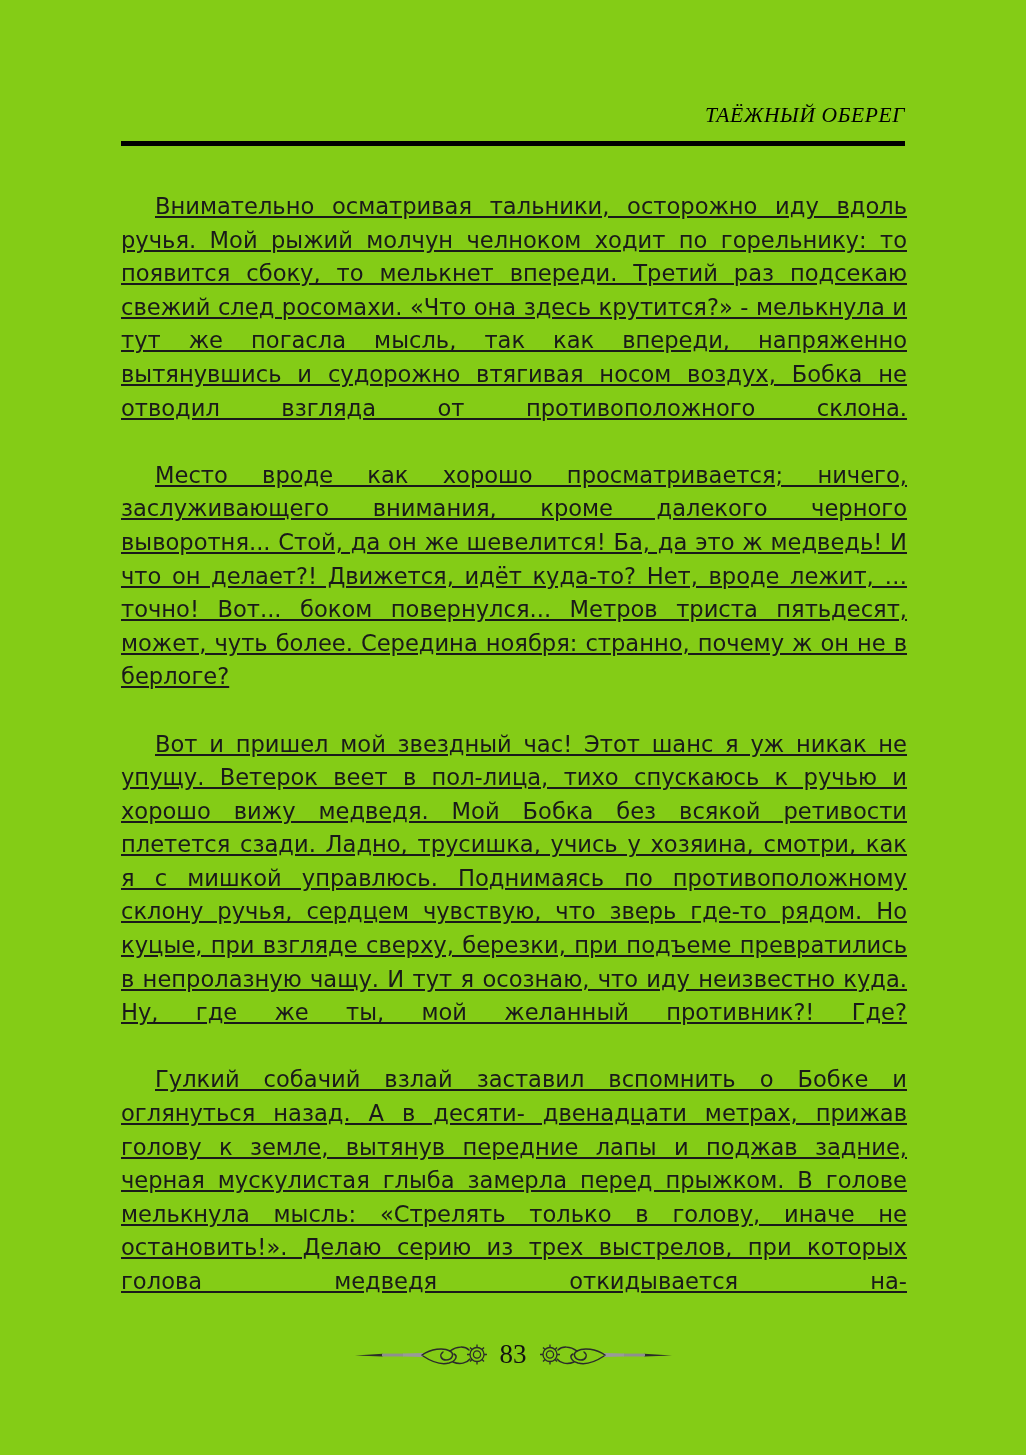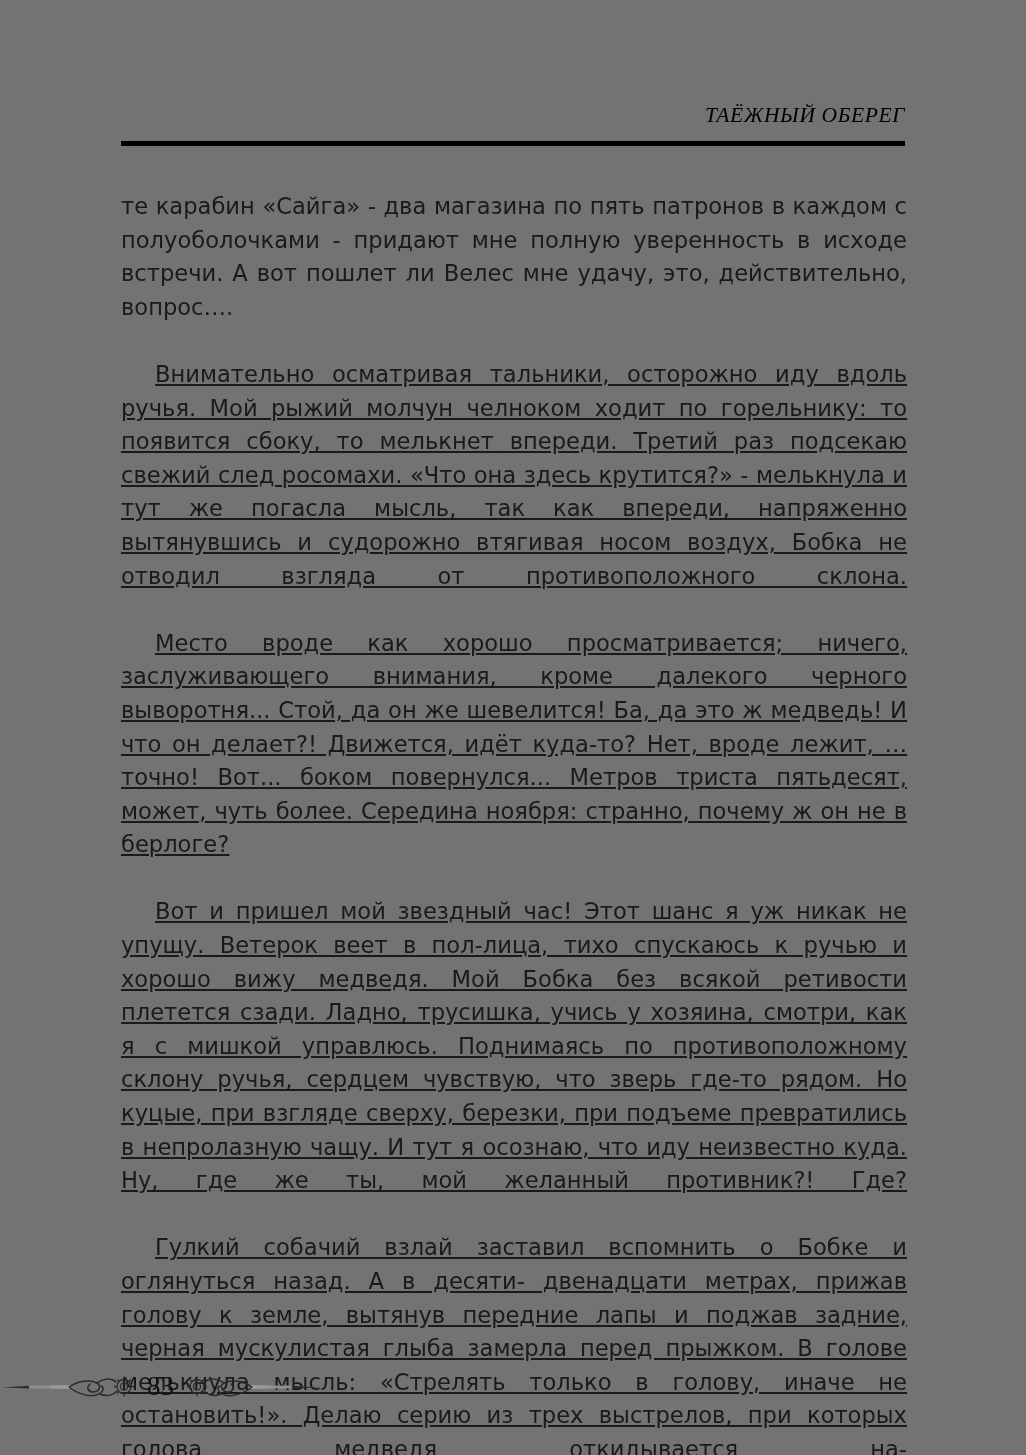--- a/index.html
+++ b/index.html
@@ -5,21 +5,21 @@
   html, body {
     margin: 0;
     padding: 0;
     background: #ffffff;
   }
 
   .page {
     position: relative;
     width: 1026px;
     height: 1455px;
-    background: #737373;
+    background: #84cc16;
     overflow: hidden;
     box-sizing: border-box;
   }
 
   
   .running-head {
     position: absolute;
     left: 121px;
     right: 121px;
     top: 104px;
@@ -77,25 +77,25 @@
     content: "";
     display: inline-block;
     width: 100%;
   }
 
   
   .footer {
     position: absolute;
     left: 0;
     right: 0;
-    top: 1364px;
+    top: 1332px;
     height: 46px;
     display: flex;
     align-items: center;
-    justify-content: flex-start;
+    justify-content: center;
     gap: 0px;
   }
 
   .ornament {
     display: block;
     flex: 0 0 auto;
   }
 
   .folio {
     font-family: "Liberation Serif", "DejaVu Serif", serif;
@@ -110,21 +110,20 @@
 <body>
 
 <div class="page">
 
   <div class="running-head">
     <span class="running-head-title">ТАЁЖНЫЙ ОБЕРЕГ</span>
   </div>
   <div class="header-rule"></div>
 
   <div class="text-column">
-    <p class="body-par">те карабин «Сайга» - два магазина по пять патронов в каждом с полуоболочками - придают мне полную уверенность в исходе встречи. А вот пошлет ли Велес мне удачу, это, действительно, вопрос….</p>
     <p class="body-par indent">Внимательно осматривая тальники, осторожно иду вдоль ручья. Мой рыжий молчун челноком ходит по горельнику: то появится сбоку, то мелькнет впереди. Третий раз подсекаю свежий след росомахи. «Что она здесь крутится?» - мелькнула и тут же погасла мысль, так как впереди, напряженно вытянувшись и судорожно втягивая носом воздух, Бобка не отводил взгляда от противоположного склона.</p>
     <p class="body-par indent">Место вроде как хорошо просматривается; ничего, заслуживающего внимания, кроме далекого черного выворотня... Стой, да он же шевелится! Ба, да это ж медведь! И что он делает?! Движется, идёт куда-то? Нет, вроде лежит, … точно! Вот... боком повернулся... Метров триста пятьдесят, может, чуть более. Середина ноября: странно, почему ж он не в берлоге?</p>
     <p class="body-par indent">Вот и пришел мой звездный час! Этот шанс я уж никак не упущу. Ветерок веет в пол-лица, тихо спускаюсь к ручью и хорошо вижу медведя. Мой Бобка без всякой ретивости плетется сзади. Ладно, трусишка, учись у хозяина, смотри, как я с мишкой управлюсь. Поднимаясь по противоположному склону ручья, сердцем чувствую, что зверь где-то рядом. Но куцые, при взгляде сверху, березки, при подъеме превратились в непролазную чащу. И тут я осознаю, что иду неизвестно куда. Ну, где же ты, мой желанный противник?! Где?</p>
     <p class="body-par indent">Гулкий собачий взлай заставил вспомнить о Бобке и оглянуться назад. А в десяти- двенадцати  метрах, прижав голову к земле, вытянув передние лапы и поджав задние, черная мускулистая глыба замерла перед прыжком. В голове мелькнула мысль: «Стрелять только в голову, иначе не остановить!». Делаю серию из трех выстрелов, при которых голова медведя откидывается на-</p>
   </div>
 
   <div class="footer">
 
     <svg class="ornament" width="138" height="34" viewBox="0 0 138 34">
       <g fill="#2b2b2b" stroke="none">

